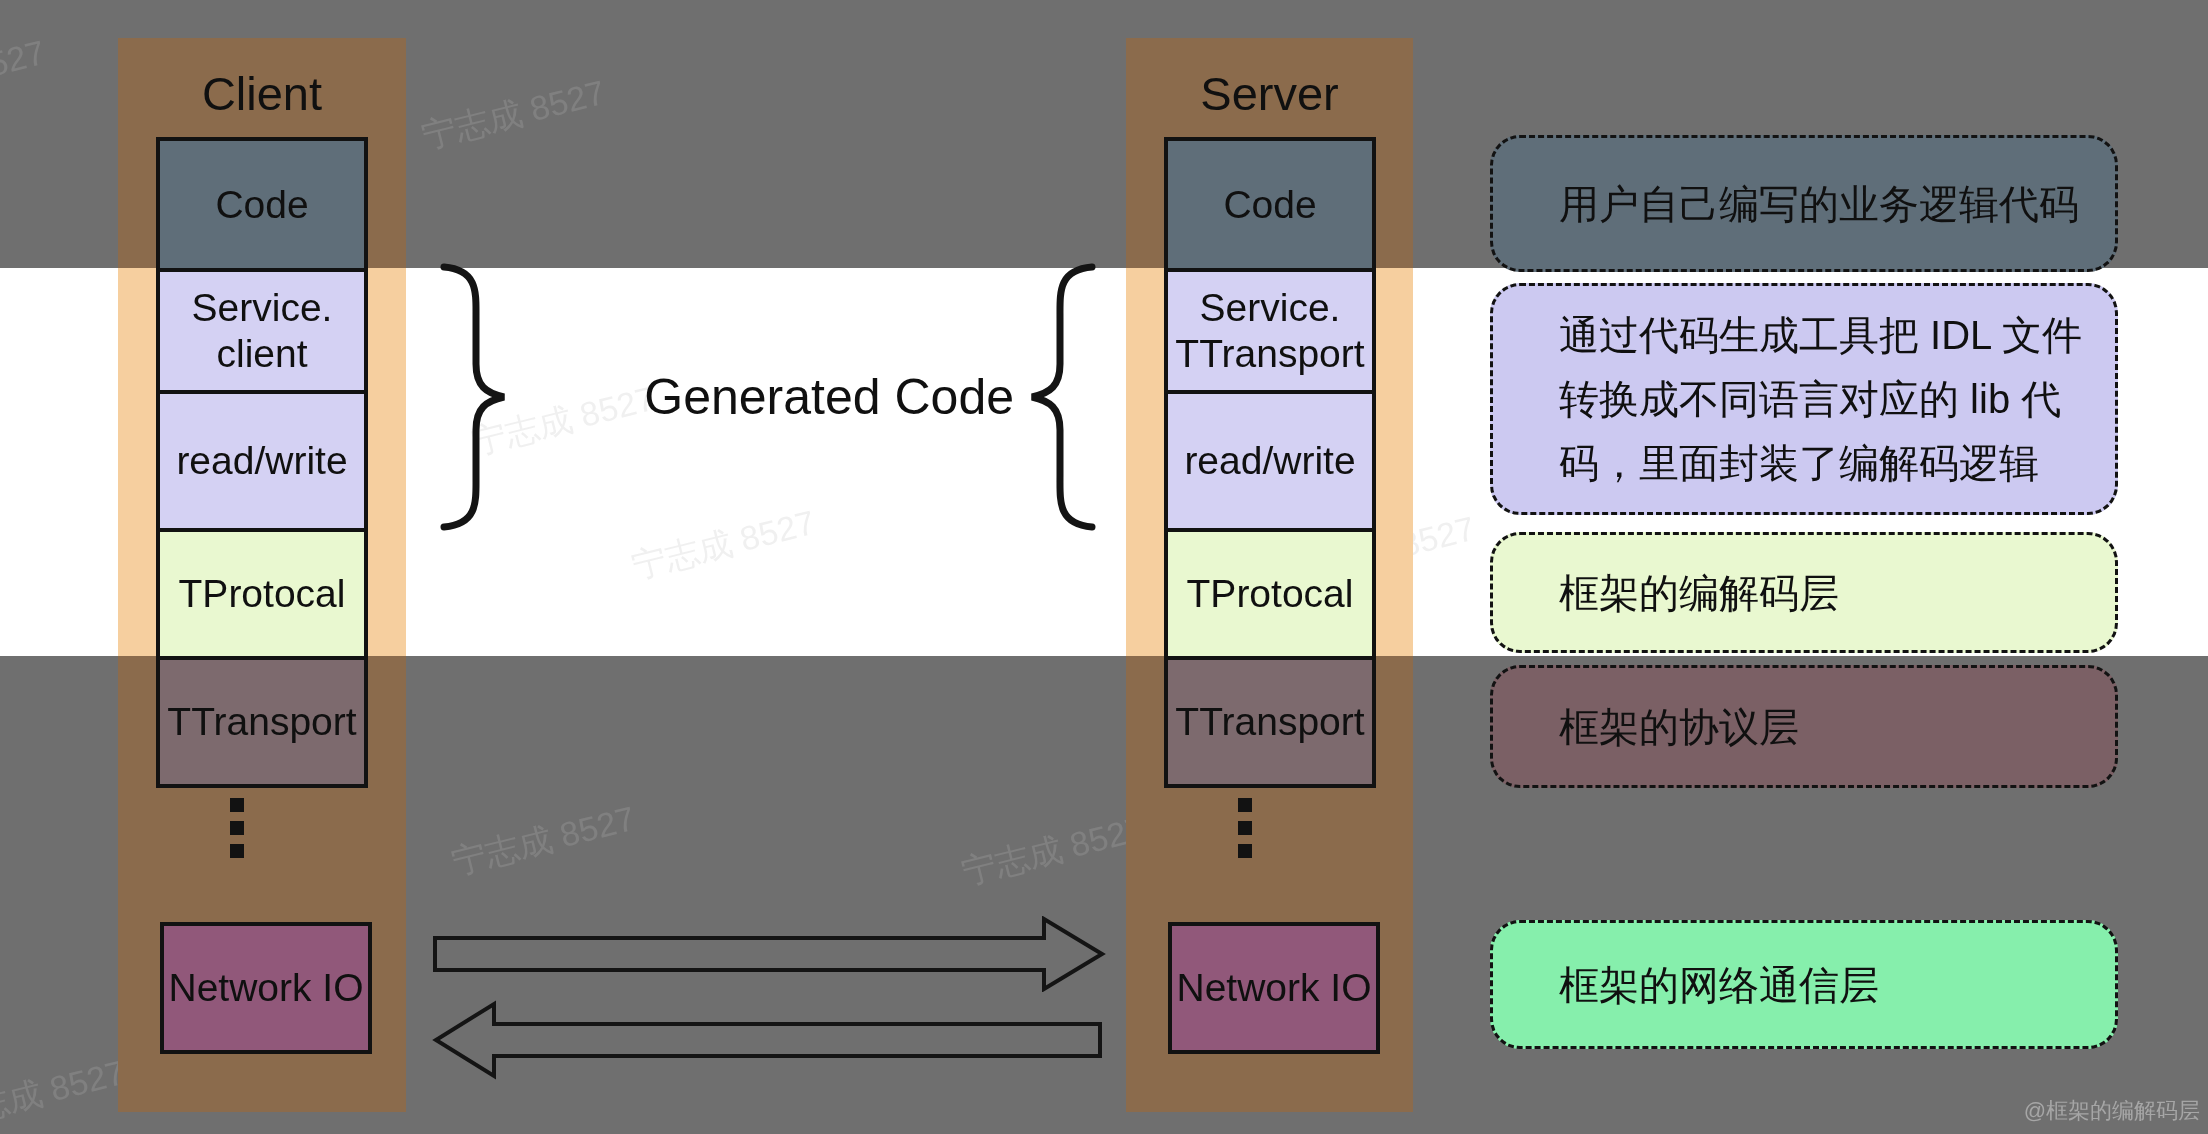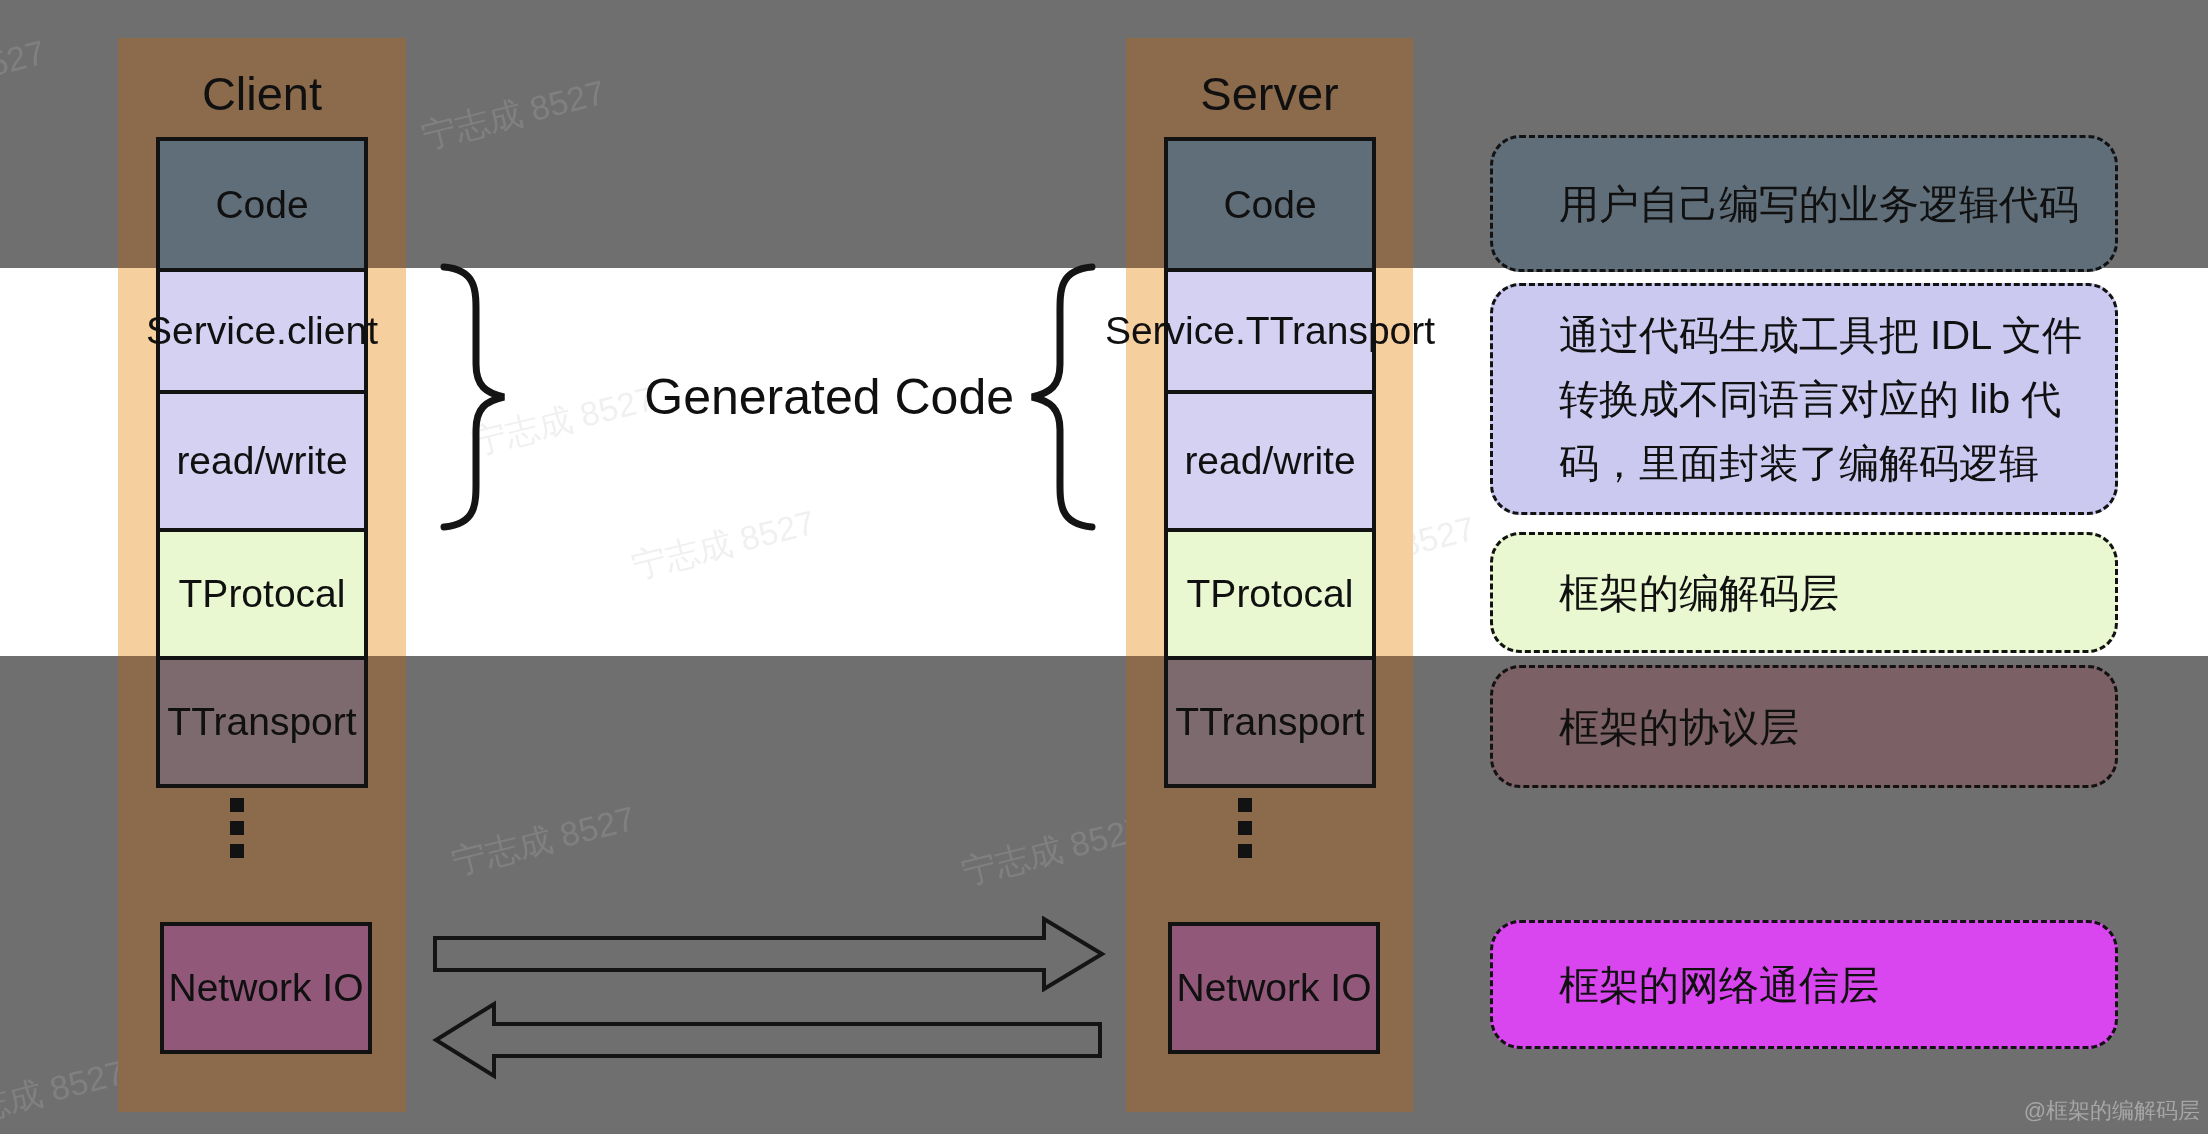--- a/index.html
+++ b/index.html
@@ -23,21 +23,21 @@
   .server-col{left:1126px;width:287px;}
   .col-title{position:absolute;top:28px;left:0;width:100%;text-align:center;
     font-size:47px;line-height:56px;}
 
   
   .stack{position:absolute;left:38px;top:99px;width:204px;border:4px solid #121212;}
   .cell{border-top:4px solid #121212;display:flex;align-items:center;justify-content:center;
     text-align:center;font-size:39px;line-height:46px;}
   .cell:first-child{border-top:none;}
   .cell-code{height:127px;background:#5f6e79;}
-  .cell-service{height:118px;background:#d4d1f3;flex-direction:row;}
+  .cell-service{height:118px;background:#d4d1f3;flex-direction:column;}
   .cell-rw{height:134px;background:#d4d1f3;}
   .cell-proto{height:124px;background:#e9f8d0;}
   .cell-trans{height:124px;background:#7d6a6e;}
   .network-box{position:absolute;left:42px;top:884px;width:204px;height:124px;
     border:4px solid #121212;background:#91587a;
     display:flex;align-items:center;justify-content:center;font-size:39px;}
 
   
   .dots{position:absolute;left:112px;top:760px;width:14px;}
   .dots i{display:block;width:14px;height:14px;background:#121212;margin-bottom:9px;}
@@ -53,21 +53,21 @@
   
   .note{position:absolute;left:1490px;width:628px;box-sizing:border-box;
     border:3px dashed #121212;border-radius:30px;
     display:flex;align-items:center;padding-left:66px;
     font-size:40px;line-height:64px;}
   .note-1{top:135px;height:137px;background:#5f6e79;}
   .note-2{top:283px;height:232px;background:#ccc9f1;}
   .note-2 span{display:block;}
   .note-3{top:532px;height:121px;background:#e9f8d0;}
   .note-4{top:665px;height:123px;background:#7b6065;}
-  .note-5{top:920px;height:129px;background:#d946ef;}
+  .note-5{top:920px;height:129px;background:#86efac;}
 
   
   .wm{position:absolute;font-size:34px;white-space:nowrap;transform:rotate(-14deg);}
   .wm-light{color:rgba(255,255,255,0.12);}
   .wm-dark{color:rgba(40,40,40,0.07);}
   .credit{position:absolute;right:8px;bottom:8px;font-size:22px;color:#a6a6a6;}
 </style>
 </head>
 <body>
 

